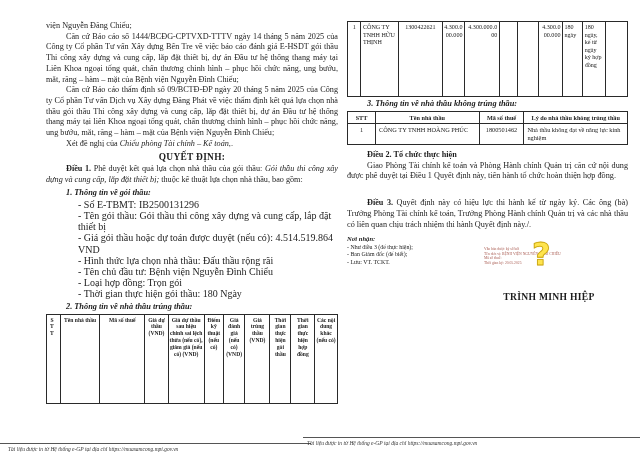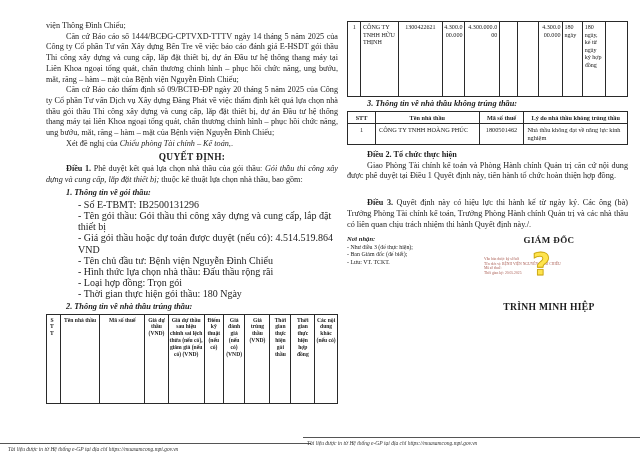--- a/index.html
+++ b/index.html
@@ -47,37 +47,37 @@
     font-size:5.5px;line-height:7px;font-style:italic;}
   .footer-left{left:0;top:443px;width:303px;padding:2px 0 0 8px;}
   .footer-right{left:303px;top:437px;width:337px;padding:2px 0 0 4px;}
 </style>
 </head>
 <body>
 
 <div class="canvas">
 
   <div class="page page1">
-    <p class="body">viện Thông Đình Chiểu;</p>
+    <p class="body">viện Nguyễn Đăng Chiểu;</p>
     <p class="body ind">Căn cứ Báo cáo số 1444/BCĐG-CPTVXD-TTTV ngày 14 tháng 5 năm 2025 của Công ty Cổ phần Tư vấn Xây dựng Bến Tre về việc báo cáo đánh giá E-HSDT gói thầu Thi công xây dựng và cung cấp, lắp đặt thiết bị, dự án Đầu tư hệ thống thang máy tại Liên Khoa ngoại tổng quát, chấn thương chỉnh hình – phục hồi chức năng, ung bướu, mắt, răng – hàm – mặt của Bệnh viện Nguyễn Đình Chiểu;</p>
     <p class="body ind">Căn cứ Báo cáo thẩm định số 09/BCTĐ-ĐP ngày 20 tháng 5 năm 2025 của Công ty Cổ phần Tư vấn Dịch vụ Xây dựng Đăng Phát về việc thẩm định kết quả lựa chọn nhà thầu gói thầu Thi công xây dựng và cung cấp, lắp đặt thiết bị, dự án Đầu tư hệ thống thang máy tại liên Khoa ngoại tổng quát, chấn thương chỉnh hình – phục hồi chức năng, ung bướu, mắt, răng – hàm – mặt của Bệnh viện Nguyễn Đình Chiểu;</p>
     <p class="body ind"><span>Xét đề nghị của </span><i>Chiểu phòng Tài chính – Kế toán</i><span>,.</span></p>
 
     <p class="decision-title">QUYẾT ĐỊNH:</p>
 
     <p class="body ind"><b>Điều 1.</b><span> Phê duyệt kết quả lựa chọn nhà thầu của gói thầu: </span><i>Gói thầu thi công xây dựng và cung cấp, lắp đặt thiết bị;</i><span> thuộc kế thuật lựa chọn nhà thầu, bao gồm:</span></p>
 
     <p class="subhead">1. Thông tin về gói thầu:</p>
 
     <div class="list">
       <p>- Số E-TBMT: IB2500131296</p>
       <p>- Tên gói thầu: Gói thầu thi công xây dựng và cung cấp, lắp đặt thiết bị</p>
       <p>- Giá gói thầu hoặc dự toán được duyệt (nếu có): 4.514.519.864 VND</p>
+      <p>- Hình thức lựa chọn nhà thầu: Đấu thầu rộng rãi</p>
       <p>- Tên chủ đầu tư: Bệnh viện Nguyễn Đình Chiểu</p>
-      <p>- Hình thức lựa chọn nhà thầu: Đấu thầu rộng rãi</p>
       <p>- Loại hợp đồng: Trọn gói</p>
       <p>- Thời gian thực hiện gói thầu: 180 Ngày</p>
     </div>
 
     <p class="subhead">2. Thông tin về nhà thầu trúng thầu:</p>
 
     <table class="wtable">
       <colgroup>
         <col style="width:4.8%">
           <col style="width:13.5%">
@@ -173,21 +173,20 @@
     <p class="body ind" style="margin-top:16px;"><b>Điều 3.</b><span> Quyết định này có hiệu lực thi hành kể từ ngày ký. Các ông (bà) Trưởng Phòng Tài chính kế toán, Trưởng Phòng Hành chính Quản trị và các nhà thầu có liên quan chịu trách nhiệm thi hành Quyết định này./.</span></p>
 
     <div class="sigrow">
       <div class="recipients">
         <p class="nn">Nơi nhận:</p>
         <p class="rc">- Như điều 3 (để thực hiện);</p>
         <p class="rc">- Ban Giám đốc (để biết);</p>
         <p class="rc">- Lưu: VT. TCKT.</p>
       </div>
       <div class="signer">
-        <p class="gd">GIÁM ĐỐC</p>
         <div class="stamp">
           <div class="stamp-lines">
             <p>Văn bản được ký số bởi</p>
             <p>Tên đơn vị: BỆNH VIỆN NGUYỄN ĐÌNH CHIỂU</p>
             <p>Mã số thuế:</p>
             <p>Thời gian ký: 20.05.2025</p>
           </div>
           <span class="qmark">?</span>
         </div>
         <p class="signer-name">TRÌNH MINH HIỆP</p>

